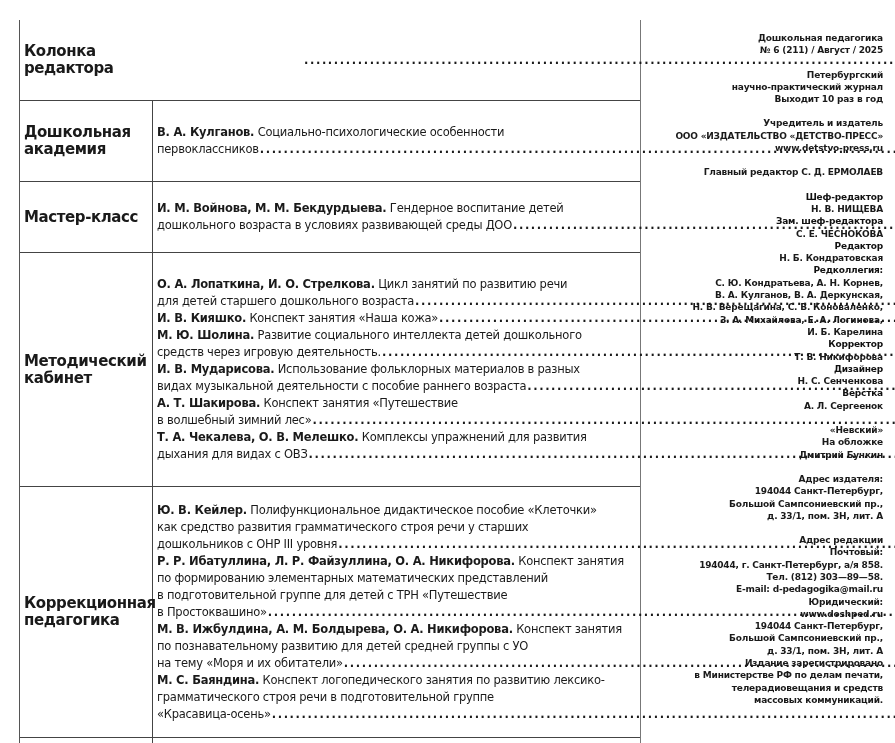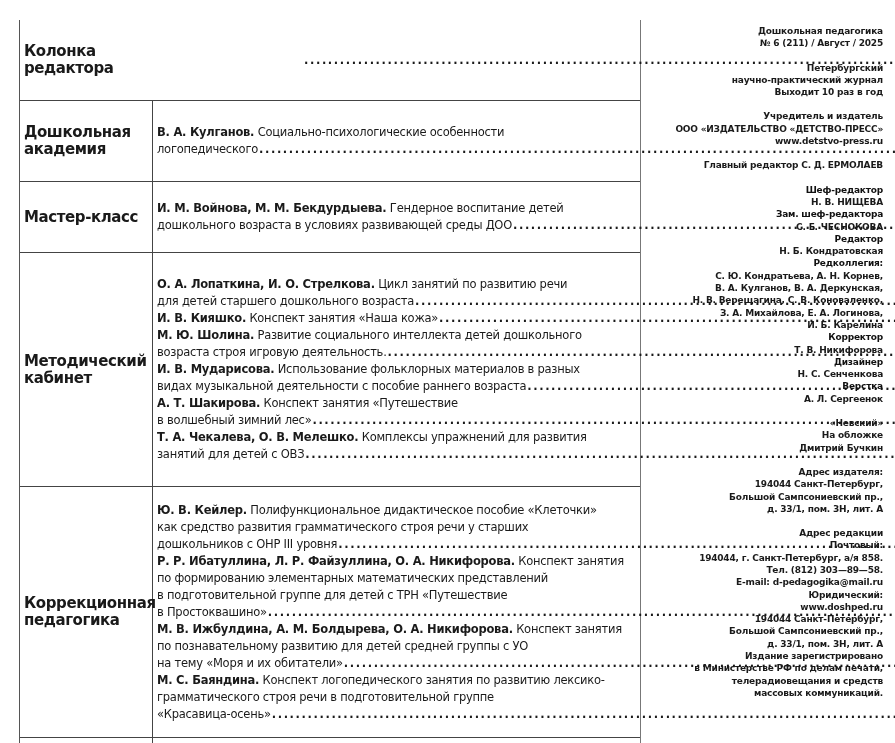--- a/index.html
+++ b/index.html
@@ -35,21 +35,21 @@
   .entry .dots::before { content: "........................................................................................................................................"; }
   .row.r1 .content { padding-left: 150px; }
   .row.r2 { height: 80px; }
   .row.r3 { height: 70px; }
   .row.r4 { height: 233px; }
   .row.r5 { height: 250px; }
   .row.r6 { height: 40px; border-bottom: none; }
 
   
   .masthead {
-    position: absolute; right: 12px; top: 25px; width: 250px;
+    position: absolute; right: 12px; top: 32px; width: 250px;
     text-align: right; font-size: 9px; line-height: 12.3px; font-weight: bold;
     letter-spacing: -0.2px;
   }
   .masthead .gap { height: 12px; }
   .masthead .role { color: #111; }
 </style>
 </head>
 <body>
 
 <div class="toc">
@@ -65,21 +65,21 @@
       </div>
     </div>
   </div>
 
   <div class="row r2">
     <div class="section">Дошкольная академия</div>
     <div class="content">
       <div class="entry">
         <div><span class="authors">В. А. Кулганов.</span><span> Социально-психологические особенности</span></div>
         <div class="lastline">
-          <span class="txt">логопедического</span>
+          <span class="txt">первоклассников</span>
           <span class="dots"></span>
 
         </div>
       </div>
     </div>
   </div>
 
   <div class="row r3">
     <div class="section">Мастер-класс</div>
     <div class="content">
@@ -106,42 +106,42 @@
       </div>
       <div class="entry">
         <div class="lastline">
             <span class="txt"><span class="authors">И. В. Кияшко.</span><span> Конспект занятия «Наша кожа»</span></span>
             <span class="dots"></span>
           </div>
       </div>
       <div class="entry">
         <div><span class="authors">М. Ю. Шолина.</span><span> Развитие социального интеллекта детей дошкольного</span></div>
         <div class="lastline">
-            <span class="txt">возраста строя игровую деятельность.</span>
+            <span class="txt">средств через игровую деятельность.</span>
             <span class="dots"></span>
           </div>
       </div>
       <div class="entry">
         <div><span class="authors">И. В. Мударисова.</span><span> Использование фольклорных материалов в разных</span></div>
         <div class="lastline">
             <span class="txt">видах музыкальной деятельности с пособие раннего возраста</span>
             <span class="dots"></span>
           </div>
       </div>
       <div class="entry">
         <div><span class="authors">А. Т. Шакирова.</span><span> Конспект занятия «Путешествие</span></div>
         <div class="lastline">
             <span class="txt">в волшебный зимний лес»</span>
             <span class="dots"></span>
           </div>
       </div>
       <div class="entry">
         <div><span class="authors">Т. А. Чекалева, О. В. Мелешко.</span><span> Комплексы упражнений для развития</span></div>
         <div class="lastline">
-            <span class="txt">занятий для детей с ОВЗ</span>
+            <span class="txt">дыхания для видах с ОВЗ</span>
             <span class="dots"></span>
           </div>
       </div>
     </div>
   </div>
 
   <div class="row r5">
     <div class="section">Коррекционная педагогика</div>
     <div class="content">
       <div class="entry">

